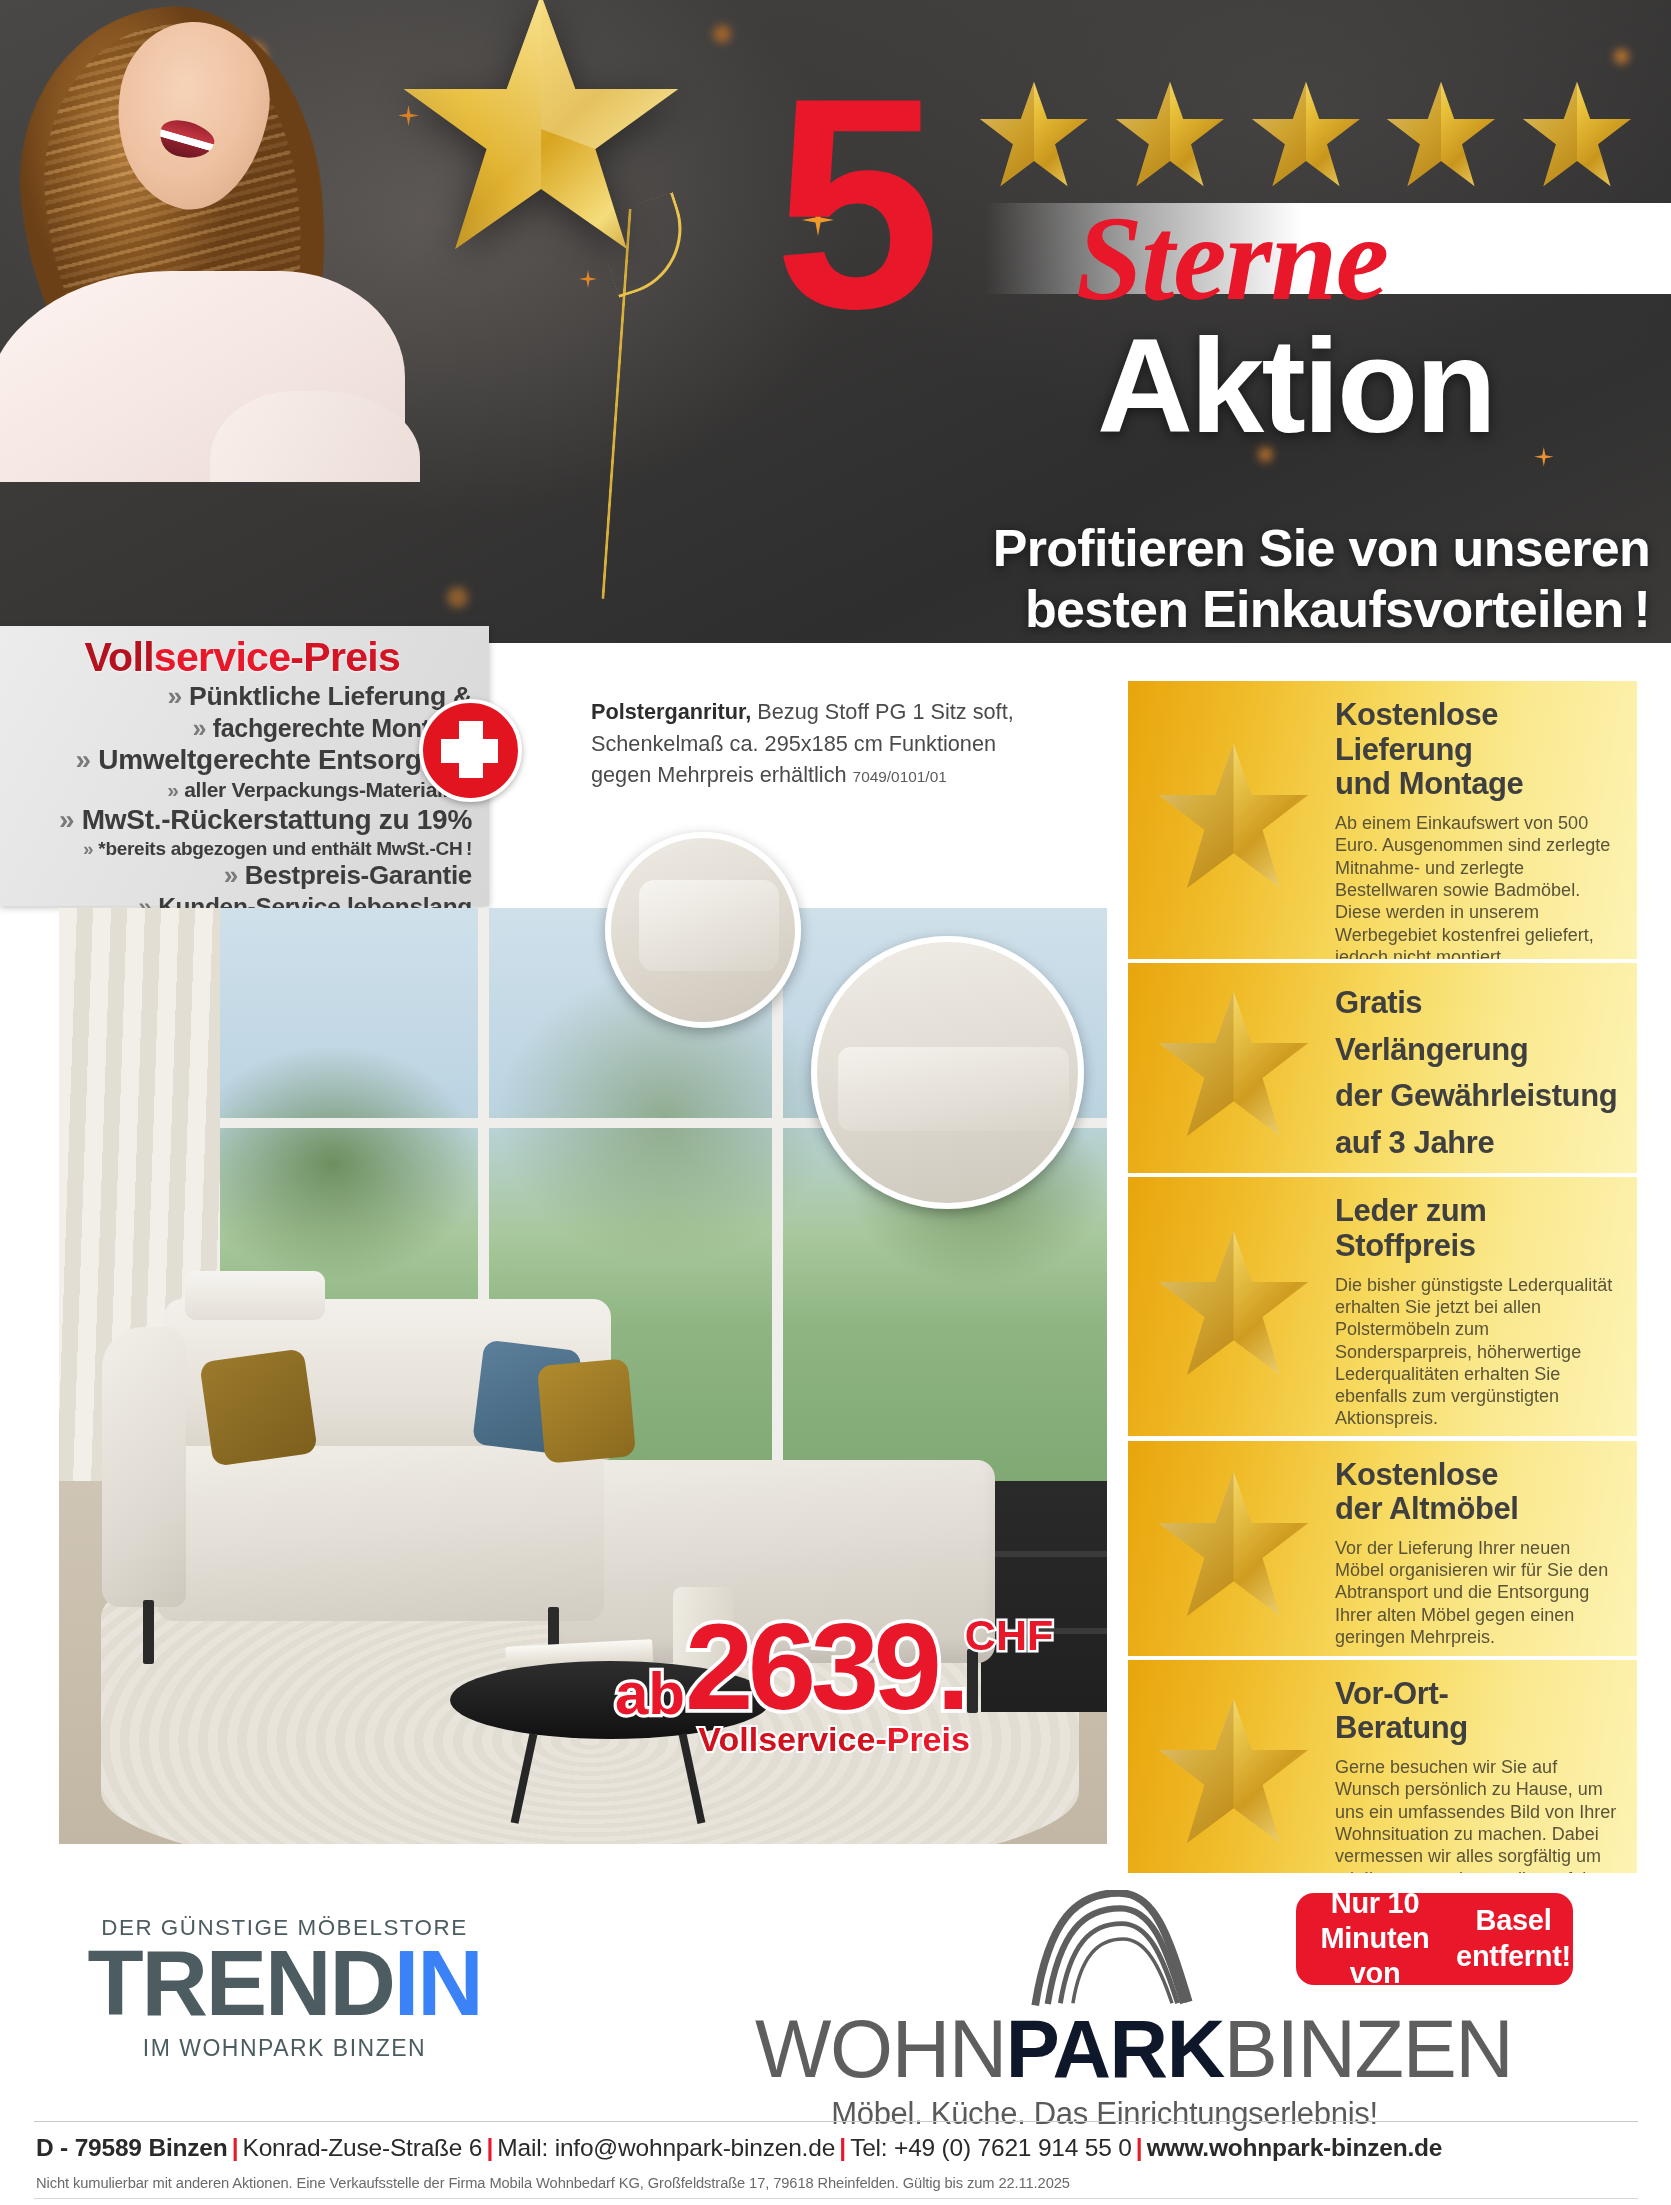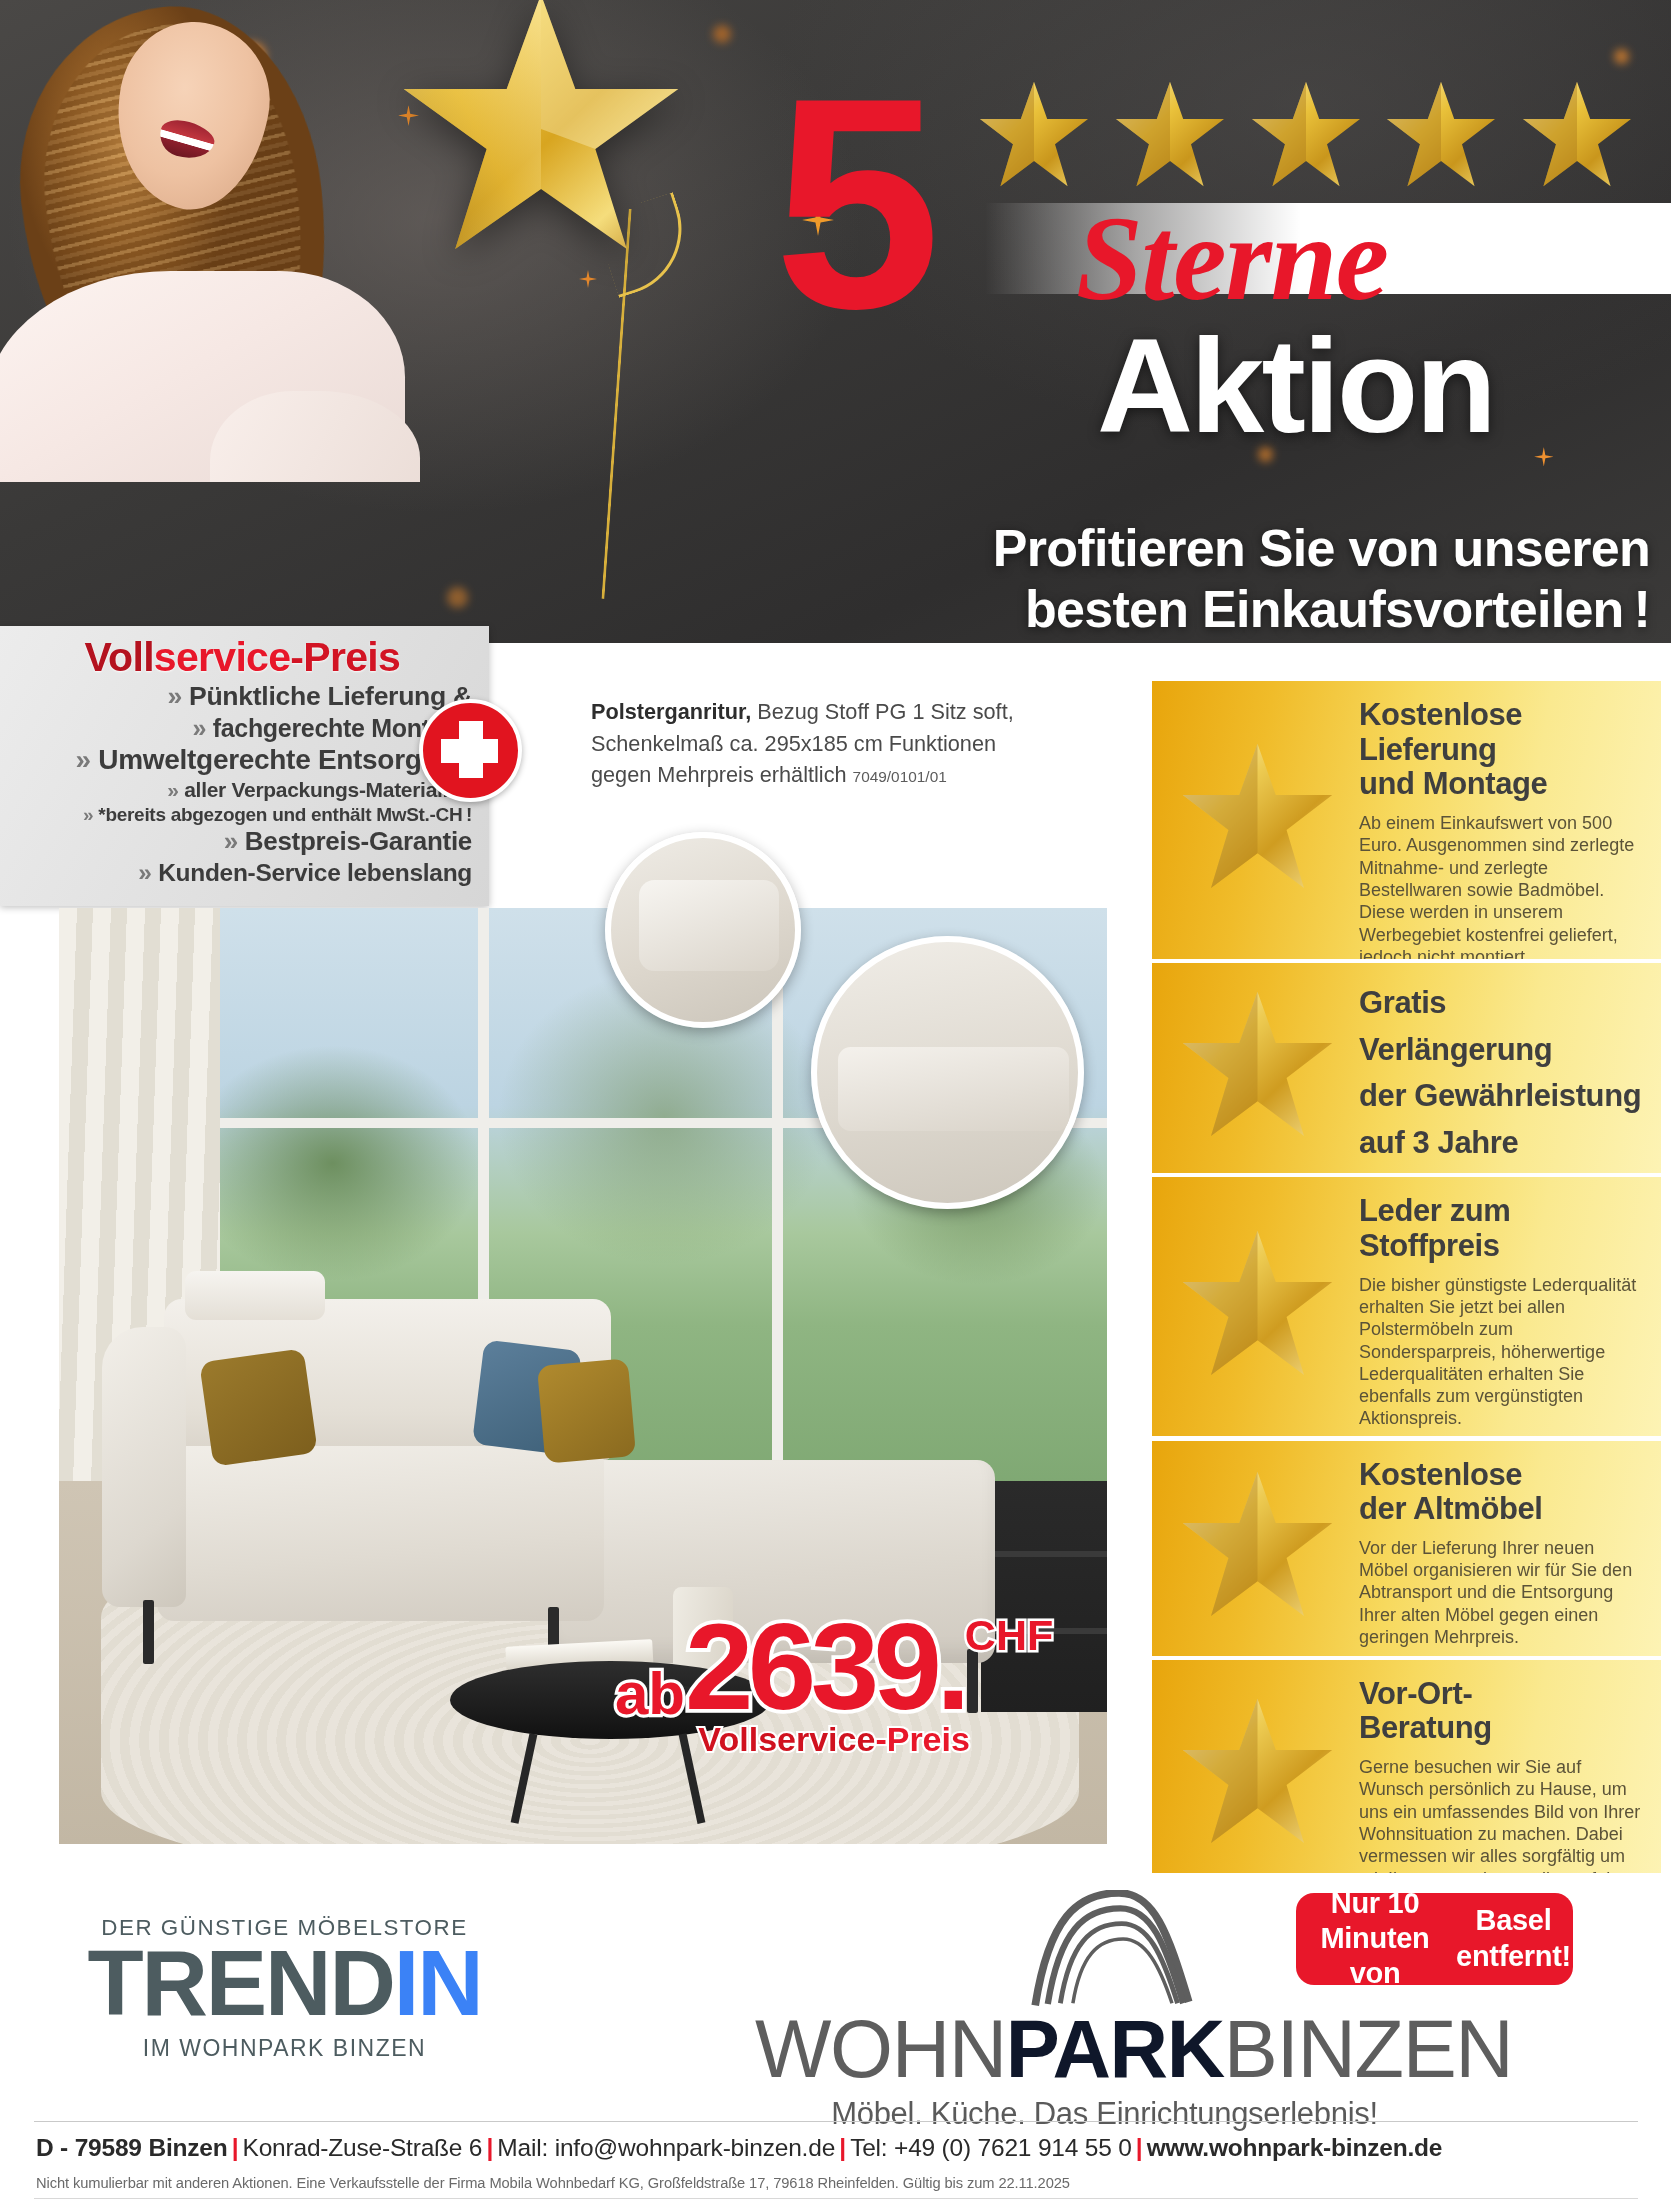--- a/index.html
+++ b/index.html
@@ -266,21 +266,20 @@
     -webkit-text-stroke:4.9px #fff;paint-order:stroke fill;}
   .p-sub{margin-top:4.2px;font-size:34px;font-weight:bold;line-height:1;text-align:center;
     -webkit-text-stroke:4.2px #fff;paint-order:stroke fill;}
   .p-sub .a{color:#d0121f;} .p-sub .b{color:#e8172a;}
 
   
   .panels{position:absolute;left:1128px;top:681px;width:509px;}
   .panel{
     position:relative;width:509px;overflow:hidden;margin-bottom:4.2px;
     background:linear-gradient(100deg,#e8a50c 0%,#f0bc2a 22%,#f7d95e 48%,#fae98f 72%,#fdf3b4 100%);
-    margin-left:24px;
   }
   .panel .pstar{position:absolute;left:18px;top:50%;transform:translateY(-50%);width:175px;height:166px;}
   .p-body{position:relative;margin-left:207px;padding:17px 18px 15.4px 0;}
   .p-title{font-size:31px;font-weight:bold;color:#3f3f3f;line-height:1.12;letter-spacing:-0.4px;}
   .p-text{margin-top:9.8px;font-size:18px;line-height:1.24;color:#5b5338;}
   .h-kl{height:278px;} .h-gv{height:210px;} .h-lz{height:259px;}
   .h-ea{height:215px;} .h-vb{height:231px;}
   .h-gv .p-title{line-height:1.5;}
 
   
@@ -413,20 +412,21 @@
 </div>
 
 <div class="vs-box">
   <div class="vs-title">
     <span class="a">Voll</span><span class="b">service</span><span class="c">-Preis</span>
   </div>
   <div class="vs-li s1"><span class="g">»</span> <span>Pünktliche Lieferung &amp;</span></div>
   <div class="vs-li s2"><span class="g">»</span> <span>fachgerechte Montage</span></div>
   <div class="vs-li s4"><span class="g">»</span> <span>Umweltgerechte Entsorgung</span></div>
   <div class="vs-li s3"><span class="g">»</span> <span>aller Verpackungs-Materialien</span></div>
+  <div class="vs-li s4"><span class="g">»</span> <span>MwSt.-Rückerstattung zu 19%</span></div>
   <div class="vs-li s5"><span class="g">»</span> <span>*bereits abgezogen und enthält MwSt.-CH !</span></div>
   <div class="vs-li s6"><span class="g">»</span> <span>Bestpreis-Garantie</span></div>
   <div class="vs-li s7"><span class="g">»</span> <span>Kunden-Service lebenslang</span></div>
 </div>
 
 <div class="cross"></div>
 
 <div class="prod-desc">
   <b>Polsterganritur,</b>
   <span>Bezug Stoff PG 1 Sitz soft, Schenkelmaß ca. 295x185 cm Funktionen gegen Mehrpreis erhältlich</span>

